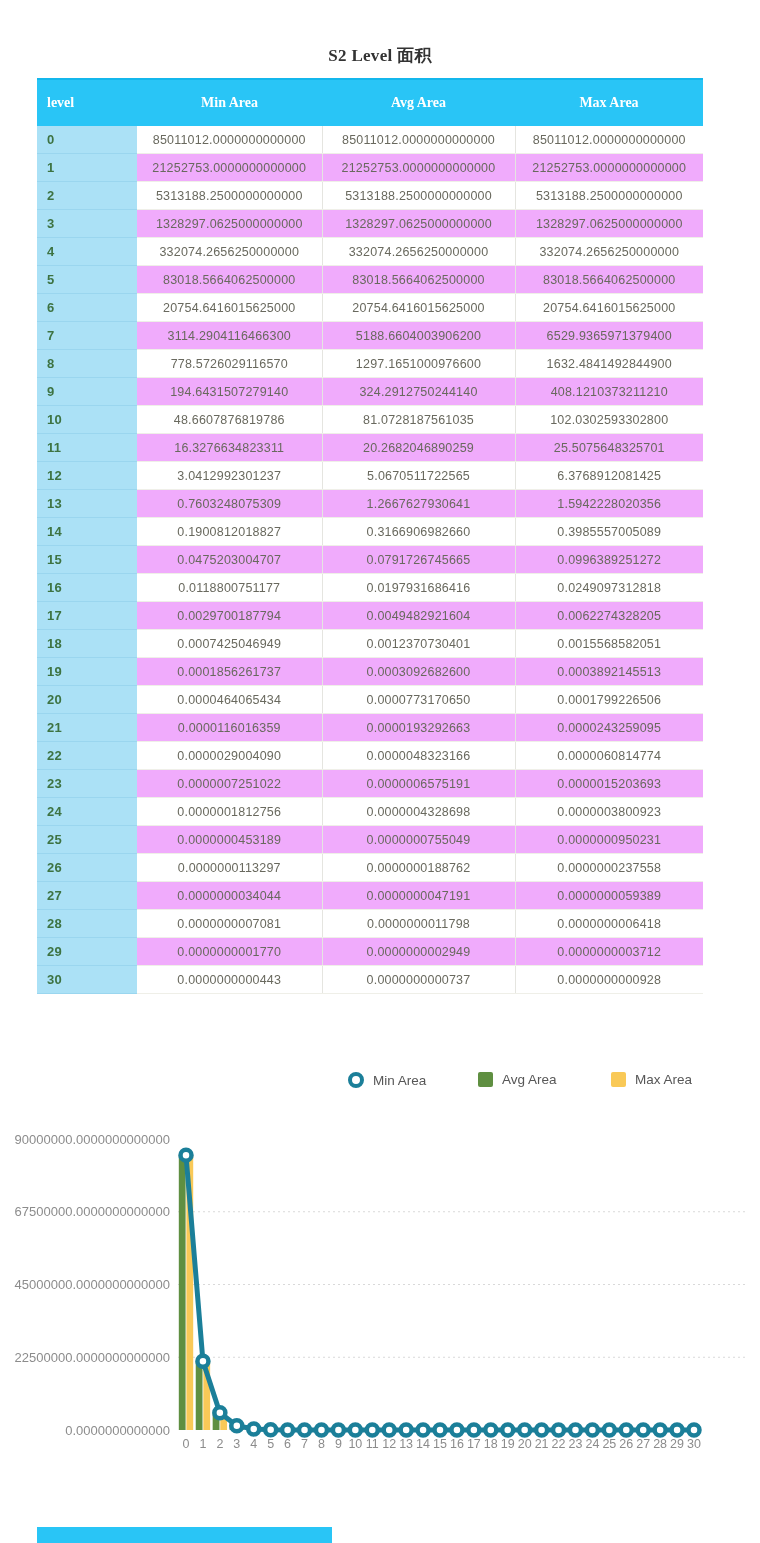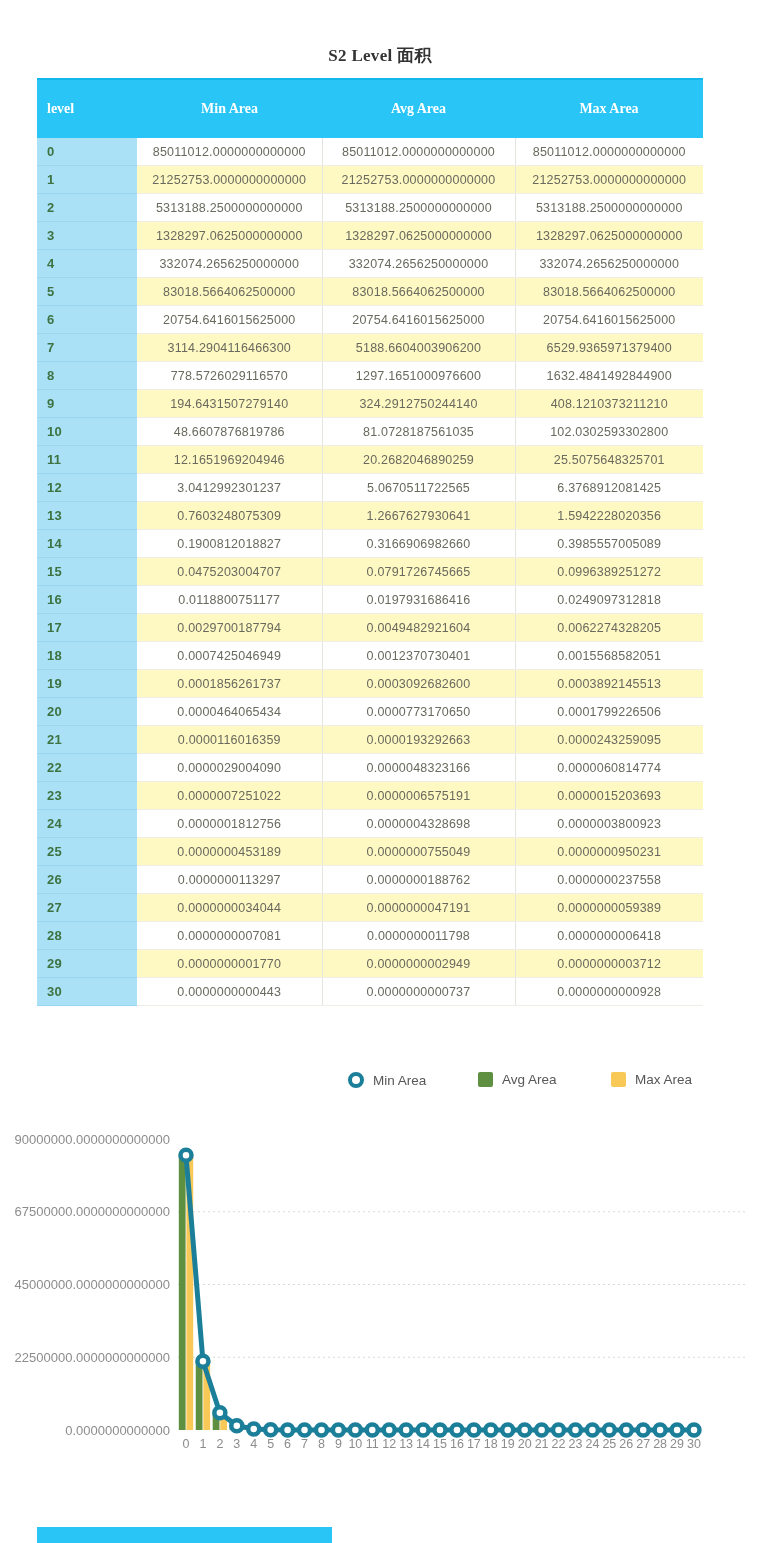--- a/index.html
+++ b/index.html
@@ -16,35 +16,35 @@
     position:absolute;top:78px;left:37px;width:666px;
     border-collapse:collapse;table-layout:fixed;
   }
   .s2-table col.c-level{width:100px;}
   .s2-table col.c-min{width:185px;}
   .s2-table col.c-avg{width:193px;}
   .s2-table col.c-max{width:188px;}
   .s2-table thead th{
     background:#29c5f6;color:#fff;height:42px;
     font-family:"Liberation Serif", serif;font-weight:bold;font-size:14px;
-    border-top:2px solid #14b7ec;padding:8px;text-align:center;margin-top:36px;
+    border-top:2px solid #14b7ec;padding:2px;text-align:center;margin-top:36px;
   }
   .s2-table thead th.level-h{text-align:left;padding-left:10px;}
   .s2-table td{
     height:27px;font-size:12.5px;color:#69695e;text-align:center;
     border-bottom:1px solid #efefe8;padding:0;white-space:nowrap;
     letter-spacing:.2px;
   }
   .s2-table td.level{
     background:#abe1f6;color:#3d7342;font-weight:bold;text-align:left;
     padding-left:10px;border-bottom:1px solid #9ad6ef;font-size:13px;
   }
   .s2-table td + td{border-left:1px solid #e5e5e0;}
   .s2-table td.level + td{border-left:none;}
-  .s2-table tr.alt td{background:#fef9c3;}
+  .s2-table tr.alt td{background:#f0abfc;}
   .s2-table tr.alt td.level{background:#abe1f6;}
   .chart-legend{
     position:absolute;top:1072px;left:0;width:760px;height:22px;
   }
   .legend-item{
     position:absolute;top:0;display:flex;align-items:center;gap:9px;
     font-size:13.5px;color:#575757;cursor:pointer;
   }
   .lm{display:inline-block;width:15px;height:15px;box-sizing:border-box;}
   .lm.ring{width:16px;height:16px;border-radius:50%;border:4.5px solid #1b7f99;background:#fff;}
@@ -137,21 +137,21 @@
         <td>408.1210373211210</td>
       </tr>
       <tr>
         <td class="level">10</td>
         <td>48.6607876819786</td>
         <td>81.0728187561035</td>
         <td>102.0302593302800</td>
       </tr>
       <tr class="alt">
         <td class="level">11</td>
-        <td>12.1651969204946</td>
+        <td>16.3276634823311</td>
         <td>20.2682046890259</td>
         <td>25.5075648325701</td>
       </tr>
       <tr>
         <td class="level">12</td>
         <td>3.0412992301237</td>
         <td>5.0670511722565</td>
         <td>6.3768912081425</td>
       </tr>
       <tr class="alt">

